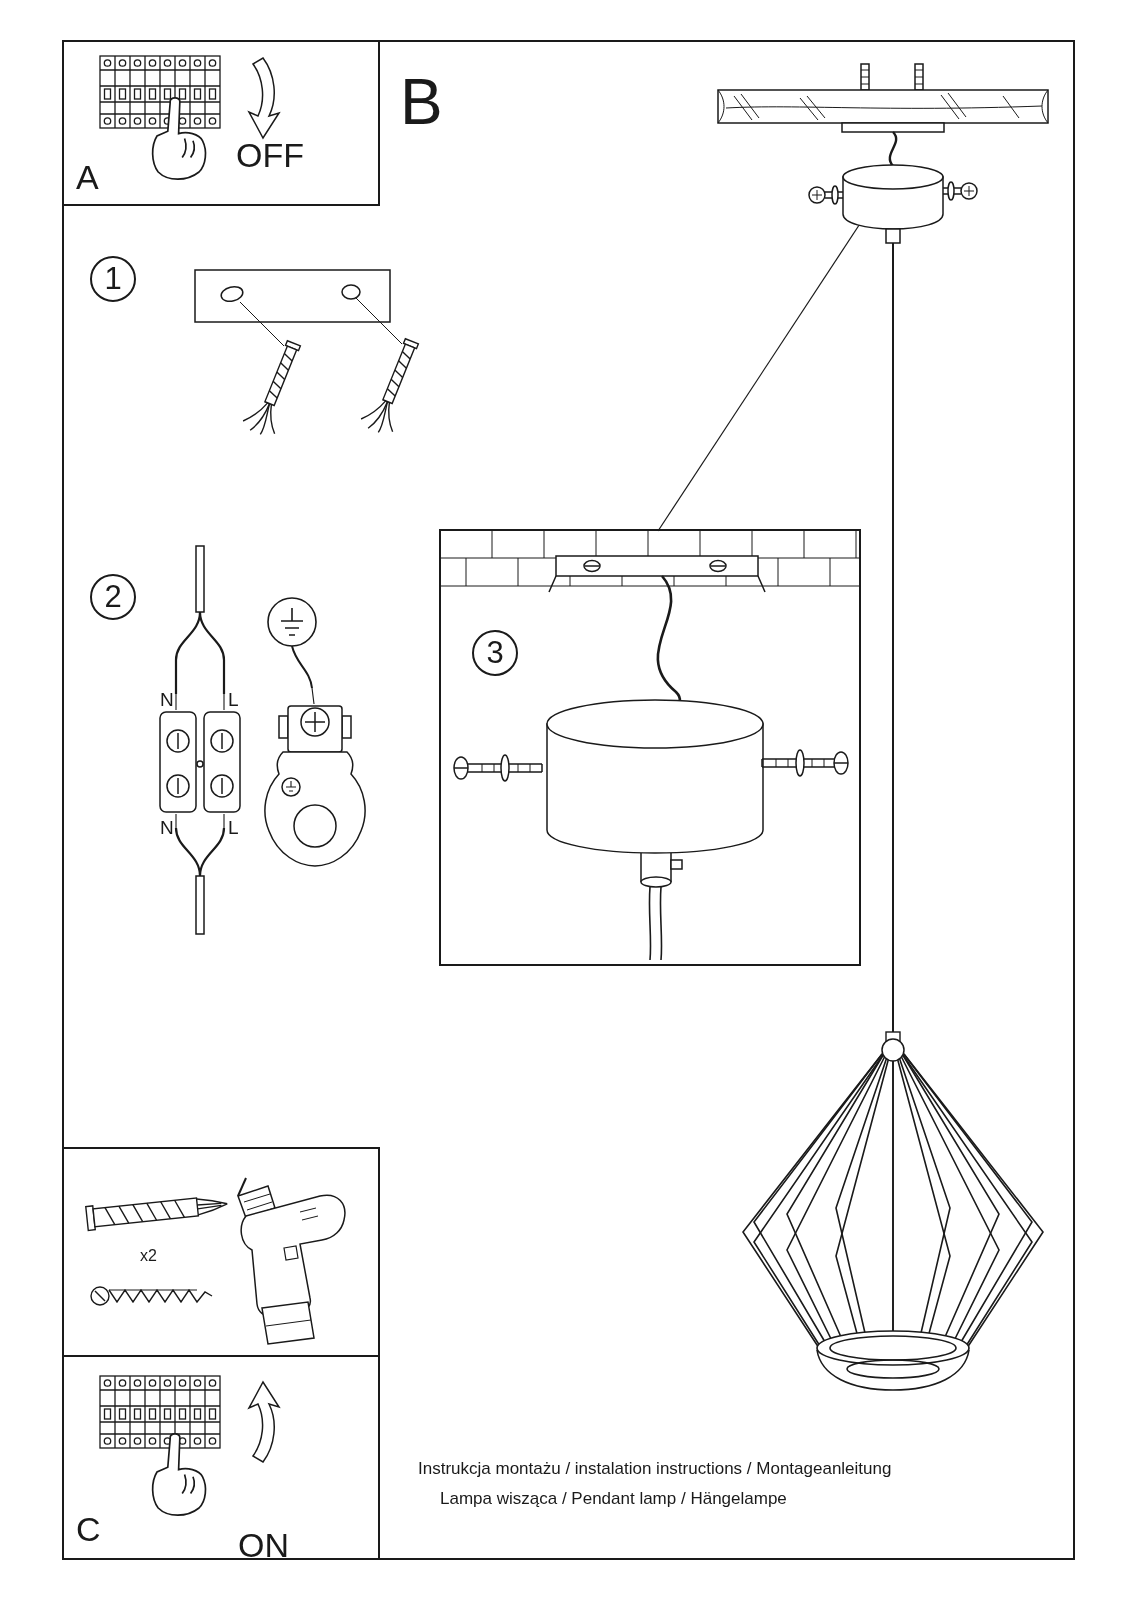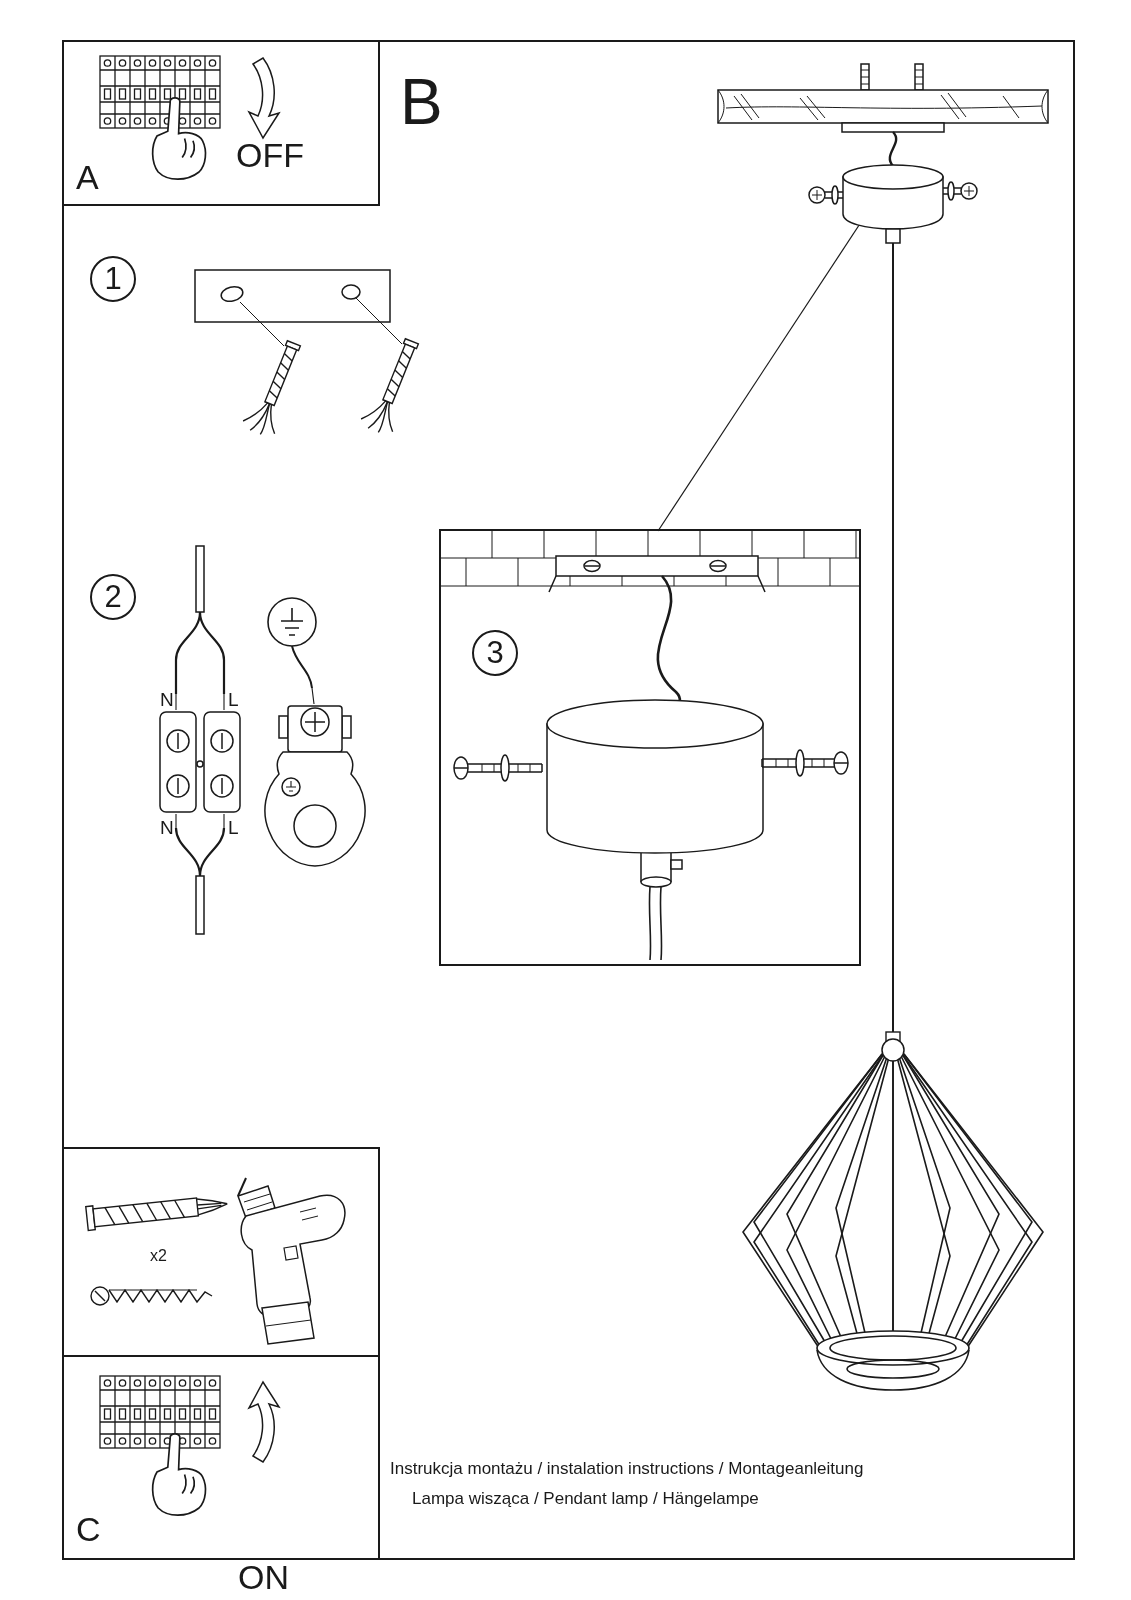--- a/index.html
+++ b/index.html
@@ -8,21 +8,21 @@
   .abs{position:absolute;}
   .frame{border:2px solid #1a1a1a;box-sizing:border-box;}
   .lbl{line-height:1;white-space:nowrap;}
   .circle-num{width:46px;height:46px;border:2.5px solid #1a1a1a;border-radius:50%;
       display:flex;align-items:center;justify-content:center;font-size:31px;box-sizing:border-box;background:#fff;}
   .big-letter{font-size:64px;}
   .panel-letter{font-size:34px;}
   .switch-word{font-size:34px;}
   .wire-lbl{font-size:19px;}
   .x2-lbl{font-size:16px;}
-  .footer-line{font-size:17px;}
+  .footer-line{font-size:17px;margin-left:28px;}
   svg{position:absolute;left:0;top:0;}
 </style>
 </head>
 <body>
 
 <div class="page">
 
   <div class="abs frame" style="left:62px;top:40px;width:1013px;height:1520px;"></div>
   <div class="abs frame" style="left:62px;top:40px;width:318px;height:166px;"></div>
   <div class="abs frame" style="left:62px;top:1147px;width:318px;height:210px;"></div>
@@ -307,25 +307,25 @@
       <span>1</span>
     </div>
   <div class="abs circle-num" style="left:90px;top:574px;">
       <span>2</span>
     </div>
   <div class="abs circle-num" style="left:472px;top:630px;">
       <span>3</span>
     </div>
 
   <div class="abs lbl switch-word" style="left:236px;top:138px;">OFF</div>
-  <div class="abs lbl switch-word" style="left:238px;top:1528px;margin-top:32px;">ON</div>
+  <div class="abs lbl switch-word" style="left:238px;top:1528px;">ON</div>
 
   <div class="abs lbl wire-lbl" style="left:160px;top:690px;">N</div>
   <div class="abs lbl wire-lbl" style="left:228px;top:690px;">L</div>
   <div class="abs lbl wire-lbl" style="left:160px;top:818px;">N</div>
   <div class="abs lbl wire-lbl" style="left:228px;top:818px;">L</div>
 
-  <div class="abs lbl x2-lbl" style="left:150px;top:1248px;">x2</div>
+  <div class="abs lbl x2-lbl" style="left:140px;top:1248px;">x2</div>
 
   <div class="abs lbl footer-line" style="left:390px;top:1460px;">Instrukcja montażu / instalation instructions / Montageanleitung</div>
   <div class="abs lbl footer-line" style="left:412px;top:1490px;">Lampa wisząca / Pendant lamp / Hängelampe</div>
 
 </div>
 
 </body></html>

